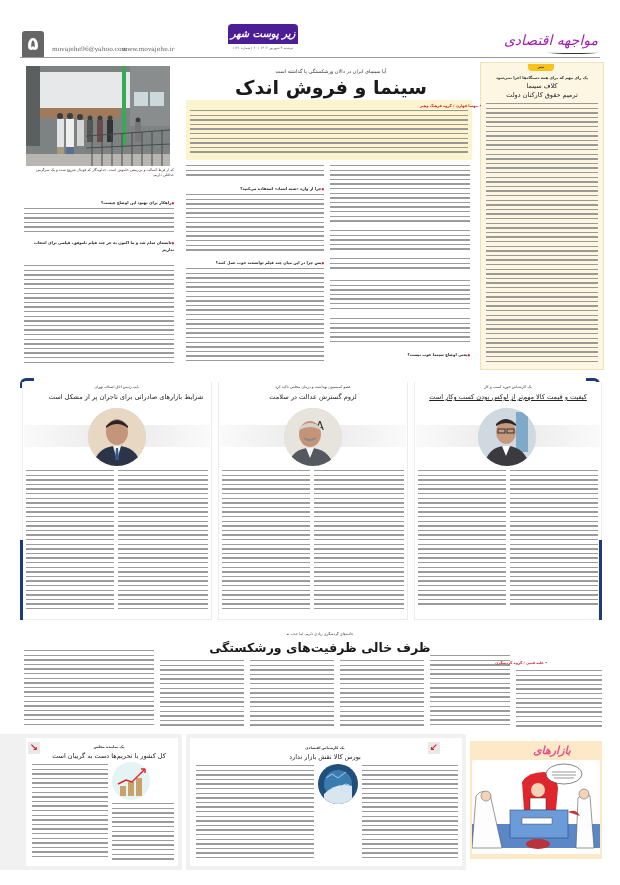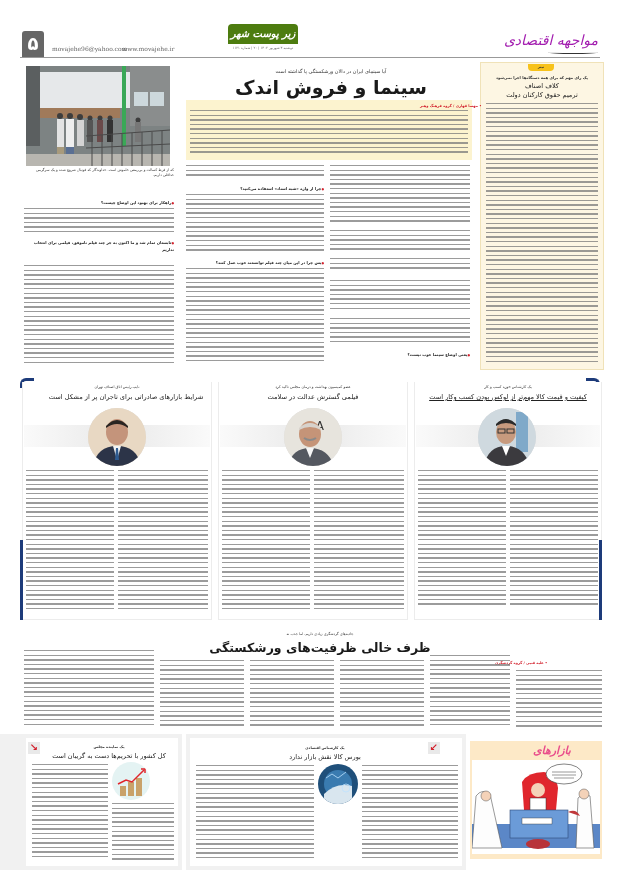--- a/index.html
+++ b/index.html
@@ -7,21 +7,21 @@
   body { font-family: "DejaVu Sans", sans-serif; color: #222; position: relative; direction: rtl; }
   .abs { position: absolute; }
   .lines { background: repeating-linear-gradient(to bottom, #7a7a7a 0 1.4px, transparent 1.4px 4.6px); opacity: .75; }
 
   
   #masthead { left: 0; top: 0; width: 620px; height: 62px; }
   .page-num { left: 22px; top: 31px; width: 22px; height: 26px; background: #666; color: #fff; font-weight: bold; font-size: 18px; line-height: 26px; text-align: center; border-radius: 3px 3px 0 0; direction: ltr; }
   .hdr-rule { left: 20px; top: 57px; width: 580px; height: 1px; background: #999; }
   .hdr-email { left: 52px; top: 45px; font-size: 6px; color: #666; direction: ltr; font-family: "DejaVu Serif", serif; }
   .hdr-site { left: 122px; top: 45px; font-size: 6px; color: #666; direction: ltr; font-family: "DejaVu Serif", serif; }
-  .hdr-logo { left: 228px; top: 24px; width: 70px; height: 20px; background: #4d7c0f; border-radius: 4px 4px 0 0; color: #fff; font-family: "DejaVu Serif", serif; font-style: italic; font-weight: bold; font-size: 10px; text-align: center; line-height: 20px; }
+  .hdr-logo { left: 228px; top: 24px; width: 70px; height: 20px; background: #4c1d95; border-radius: 4px 4px 0 0; color: #fff; font-family: "DejaVu Serif", serif; font-style: italic; font-weight: bold; font-size: 10px; text-align: center; line-height: 20px; }
   .hdr-date { left: 228px; top: 46px; width: 70px; font-size: 3.4px; color: #666; text-align: center; }
   .hdr-section { right: 22px; top: 32px; font-family: "DejaVu Serif", serif; font-style: italic; font-size: 14px; color: #a21caf; text-align: right; }
   .hdr-section-swash { right: 22px; top: 51px; width: 50px; height: 3px; border-bottom: 1.5px solid #333; border-radius: 0 0 50% 50%; }
 
   
   .side-box { left: 480px; top: 62px; width: 124px; height: 308px; background: #fdf6e3; border: 1px solid #f0e2b8; }
   .side-badge { left: 528px; top: 64px; width: 26px; height: 7px; background: #f7c21b; border-radius: 0 0 4px 4px; font-size: 3.5px; text-align: center; line-height: 7px; color: #333; font-weight: bold; }
   .side-kicker { left: 484px; top: 75px; width: 116px; font-size: 3.8px; text-align: center; color: #333; font-weight: bold; }
   .side-title1 { left: 484px; top: 82px; width: 116px; font-size: 6.5px; text-align: center; color: #222; }
   .side-title2 { left: 484px; top: 91px; width: 116px; font-size: 6.5px; text-align: center; color: #222; }
@@ -73,21 +73,21 @@
   <div class="abs hdr-logo">زیر پوست شهر</div>
   <div class="abs hdr-date">دوشنبه ۳ شهریور ۱۴۰۲ | ۲۰ | شماره ۱۱۲۱</div>
   <div class="abs hdr-section">مواجهه اقتصادی</div>
   <div class="abs hdr-section-swash"></div>
   <div class="abs hdr-rule"></div>
 </div>
 
 <div class="abs side-box"></div>
 <div class="abs side-badge">تیتر</div>
 <div class="abs side-kicker">یک رای مهم که برای همه دستگاه‌ها اجرا نمی‌شود</div>
-<div class="abs side-title1">کلاف اصناف</div>
+<div class="abs side-title1">کلاف سینما</div>
 <div class="abs side-title2">ترمیم حقوق کارکنان دولت</div>
 <div class="abs lines" style="left:486px;top:103px;width:112px;height:262px;"></div>
 
 <div class="abs kicker-main">آیا سینمای ایران در دالان ورشکستگی پا گذاشته است</div>
 <div class="abs title-main">سینما و فروش اندک</div>
 <div class="abs lead-box"></div>
 <div class="abs lead-author">• مهسا قهاری / گروه فرهنگ وهنر</div>
 <div class="abs lines" style="left:190px;top:110px;width:278px;height:46px;"></div>
 
 <div class="abs lines" style="left:330px;top:165px;width:140px;height:60px;"></div>
@@ -170,21 +170,21 @@
     <path d="M6 58 Q10 38 28 38 Q46 38 52 58Z" fill="#3b3a3e"></path>
     <path d="M24 38 L28 48 L32 38Z" fill="#ffffff"></path>
   </svg>
 </div>
 <div class="abs lines" style="left:418px;top:470px;width:88px;height:136px;"></div>
 <div class="abs lines" style="left:510px;top:470px;width:88px;height:136px;"></div>
 <div class="abs vbar" style="left:599px;top:540px;height:80px;"></div>
 
 <div class="abs card" style="left:218px;top:382px;width:190px;height:238px;"></div>
 <div class="abs card-kicker" style="left:218px;top:385px;width:190px;">عضو کمیسیون بهداشت و درمان مجلس تاکید کرد</div>
-<div class="abs card-title" style="left:218px;top:393px;width:190px;">فیلمی گسترش عدالت در سلامت</div>
+<div class="abs card-title" style="left:218px;top:393px;width:190px;">لزوم گسترش عدالت در سلامت</div>
 <div class="abs portrait-band" style="left:220px;top:425px;width:186px;"></div>
 <div class="abs portrait" style="left:284px;top:408px;">
   <svg width="58" height="58" viewBox="0 0 58 58">
     <rect width="58" height="58" fill="#e7e4dd"></rect>
     <text x="40" y="22" font-size="12" fill="#333" font-family="DejaVu Sans, sans-serif">A</text>
     <ellipse cx="26" cy="26" rx="11" ry="13" fill="#c59478"></ellipse>
     <path d="M15 20 Q26 10 37 20 L37 22 Q26 16 15 22Z" fill="#d7d2cc"></path>
     <path d="M20 30 Q26 34 32 30" stroke="#8a8a8a" stroke-width="2" fill="none"></path>
     <path d="M4 58 Q8 40 26 40 Q44 40 50 58Z" fill="#545860"></path>
     <path d="M22 40 L26 50 L30 40Z" fill="#f5f5f5"></path>

